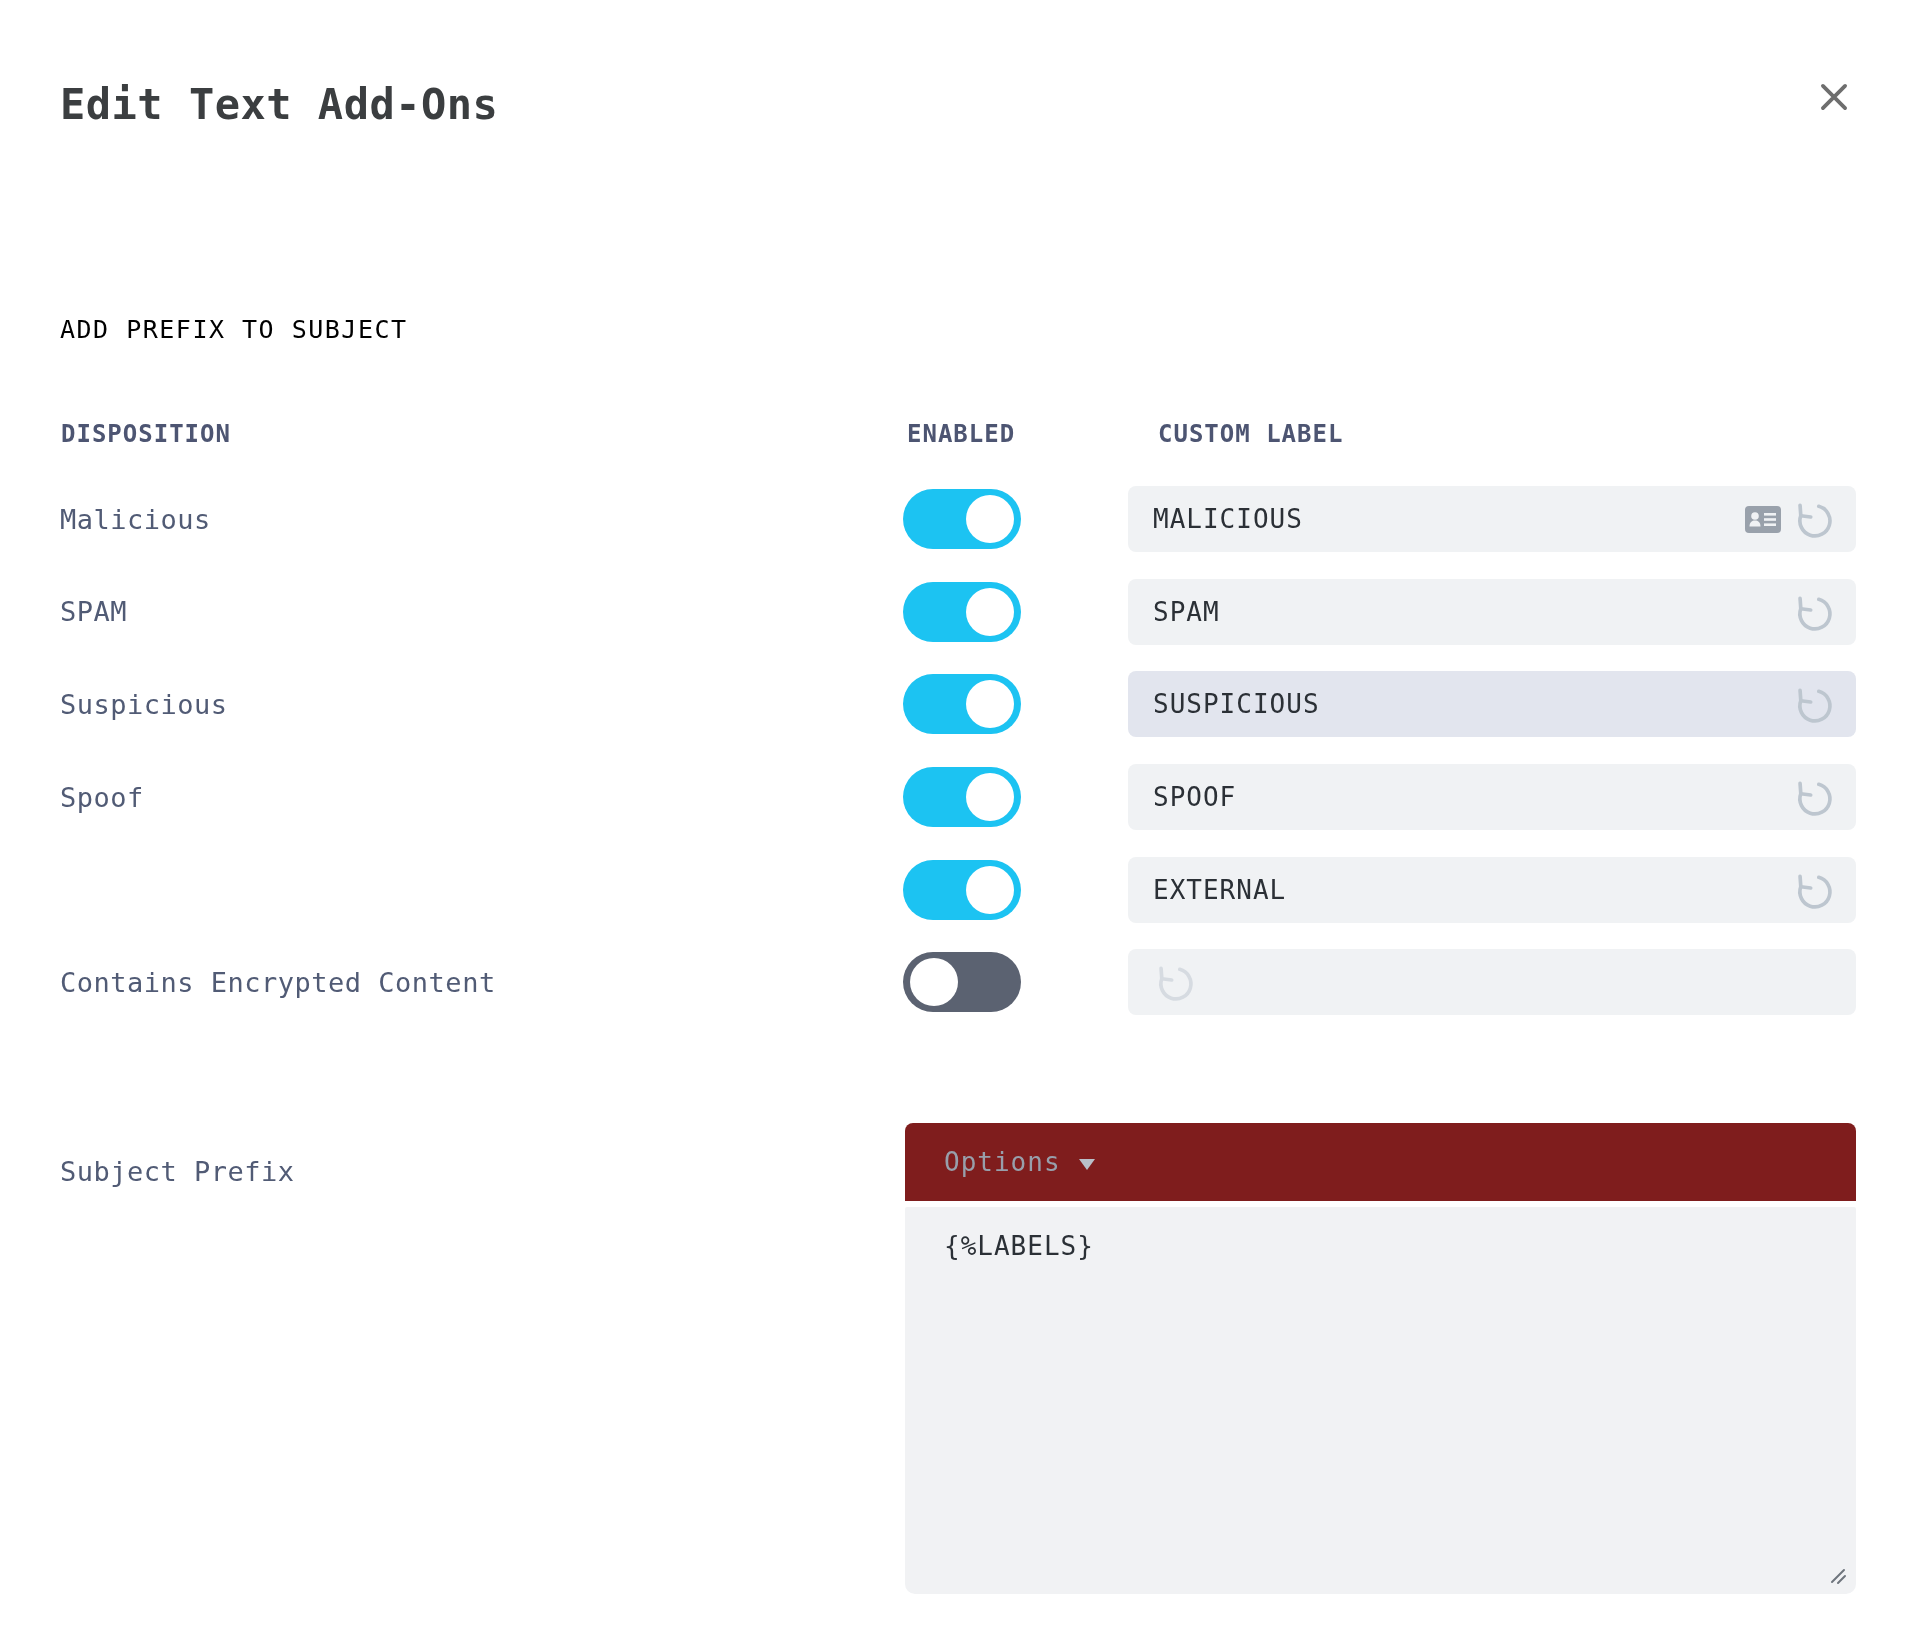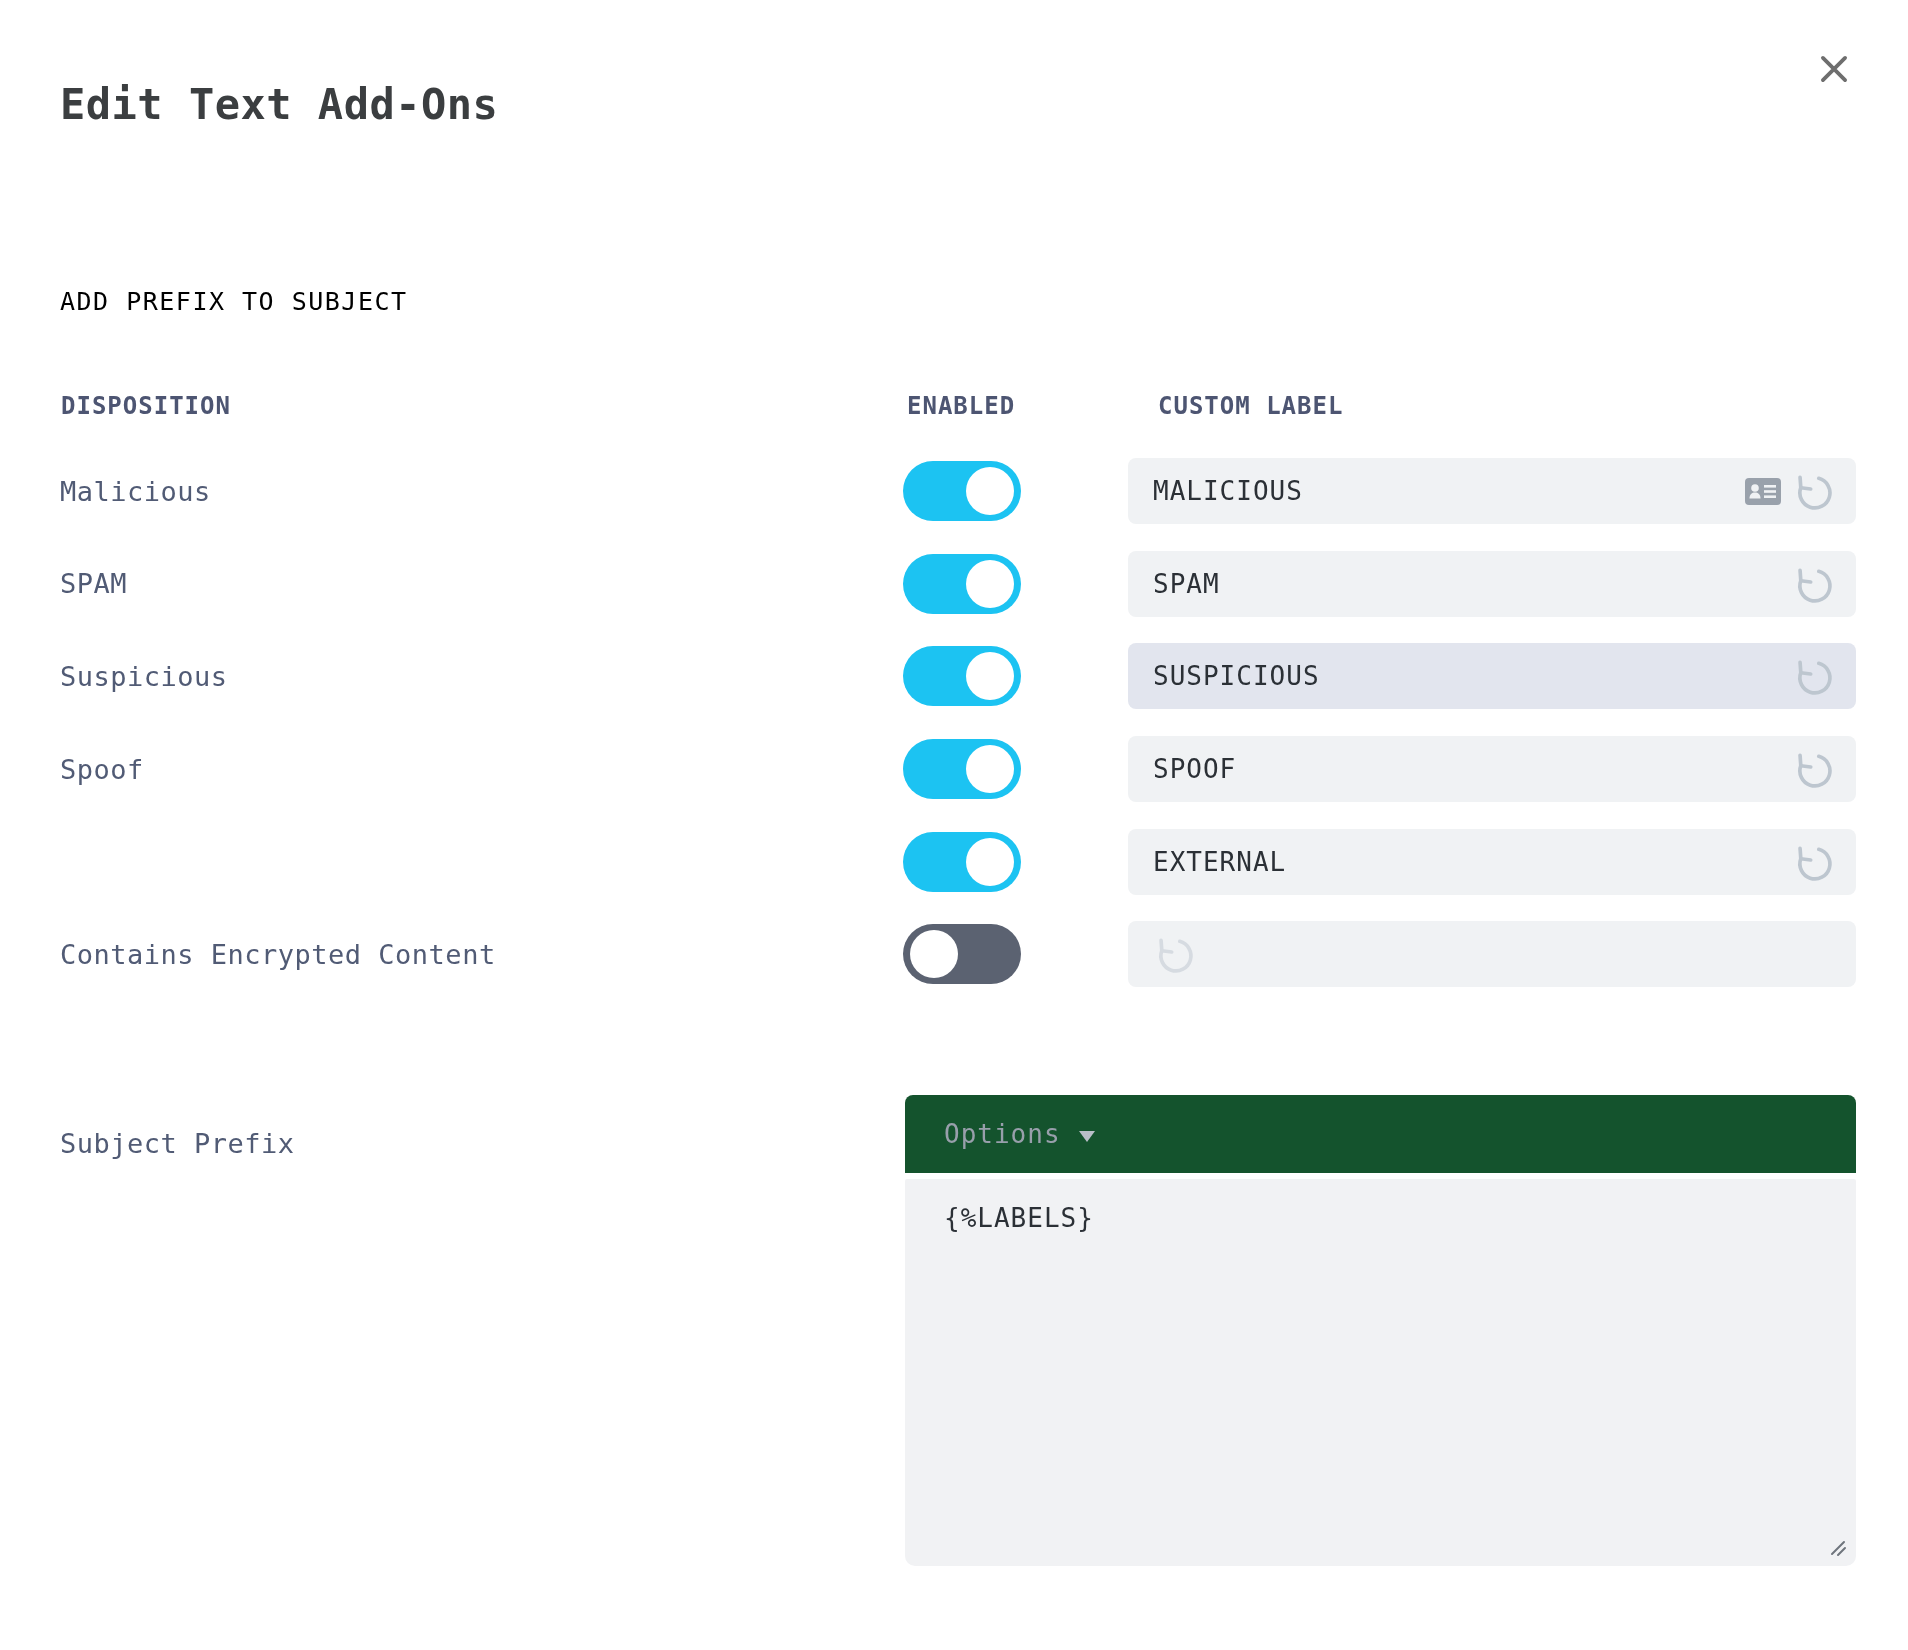--- a/index.html
+++ b/index.html
@@ -1,17 +1,17 @@
 <!DOCTYPE html>
 <html><head>
 <meta charset="utf-8">
 <style>
   html,body{margin:0;padding:0;background:#ffffff;width:1908px;height:1650px;overflow:hidden;
     font-family:"DejaVu Sans Mono","Liberation Mono",monospace;}
-  .abs{position:absolute;}
+  .abs{position:absolute;margin-top:28px;}
   #dialog{position:relative;width:1908px;height:1650px;background:#fff;}
 
   
   .title{left:60px;top:52px;font-size:42px;font-weight:bold;color:#3b3e40;letter-spacing:.5px;}
 
   
   .close-btn{left:1810px;top:46px;width:48px;height:48px;display:flex;align-items:center;justify-content:center;cursor:pointer;background:none;border:none;padding:0;}
 
   
   .section-heading{left:60px;top:287px;font-size:25px;color:#000000;letter-spacing:1.5px;}
@@ -41,21 +41,21 @@
   .field-text{flex:1;font-size:26px;color:#2b3036;letter-spacing:1px;}
   .field.disabled .field-text{color:#b7bec8;}
   .field .icons{display:flex;align-items:center;gap:10px;}
   .field.disabled .undo-icon svg path,
   .field.disabled .undo-icon svg polyline{stroke:#d6dbe1;}
   .icon-btn{background:none;border:none;padding:0;display:flex;align-items:center;cursor:pointer;}
 
   
   .subject-label{left:60px;top:1110px;height:66px;display:flex;align-items:center;
     font-size:27px;color:#515b75;letter-spacing:.5px;}
-  .options-bar{left:905px;top:1095px;width:951px;height:78px;background:#14532d;border-radius:8px 8px 0 0;
+  .options-bar{left:905px;top:1095px;width:951px;height:78px;background:#7f1d1d;border-radius:8px 8px 0 0;
     display:flex;align-items:center;box-sizing:border-box;padding-left:39px;cursor:pointer;}
   .options-label{font-size:26px;color:#989fab;letter-spacing:1px;}
   .options-caret{width:0;height:0;border-left:8px solid transparent;border-right:8px solid transparent;
     border-top:11px solid #b9bfc8;margin-left:18px;margin-top:4px;}
   .textarea-box{left:905px;top:1179px;width:951px;height:387px;background:#f1f2f4;border-radius:2px 2px 10px 10px;box-sizing:border-box;}
   .textarea-value{position:absolute;left:39px;top:24px;font-size:26px;color:#2b3036;letter-spacing:1px;}
   .resize-handle{position:absolute;right:6px;bottom:6px;width:22px;height:22px;cursor:nwse-resize;}
 </style>
 </head>
 <body>

